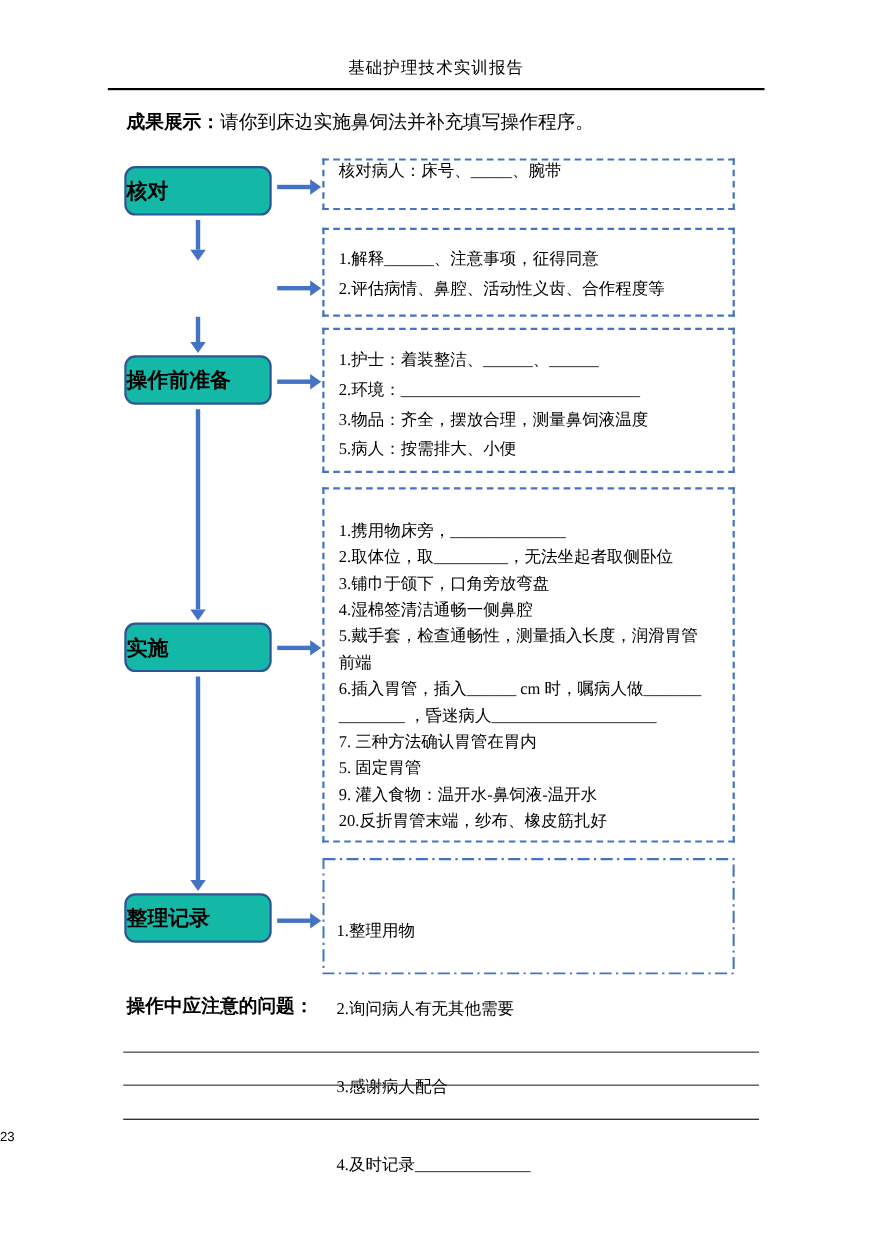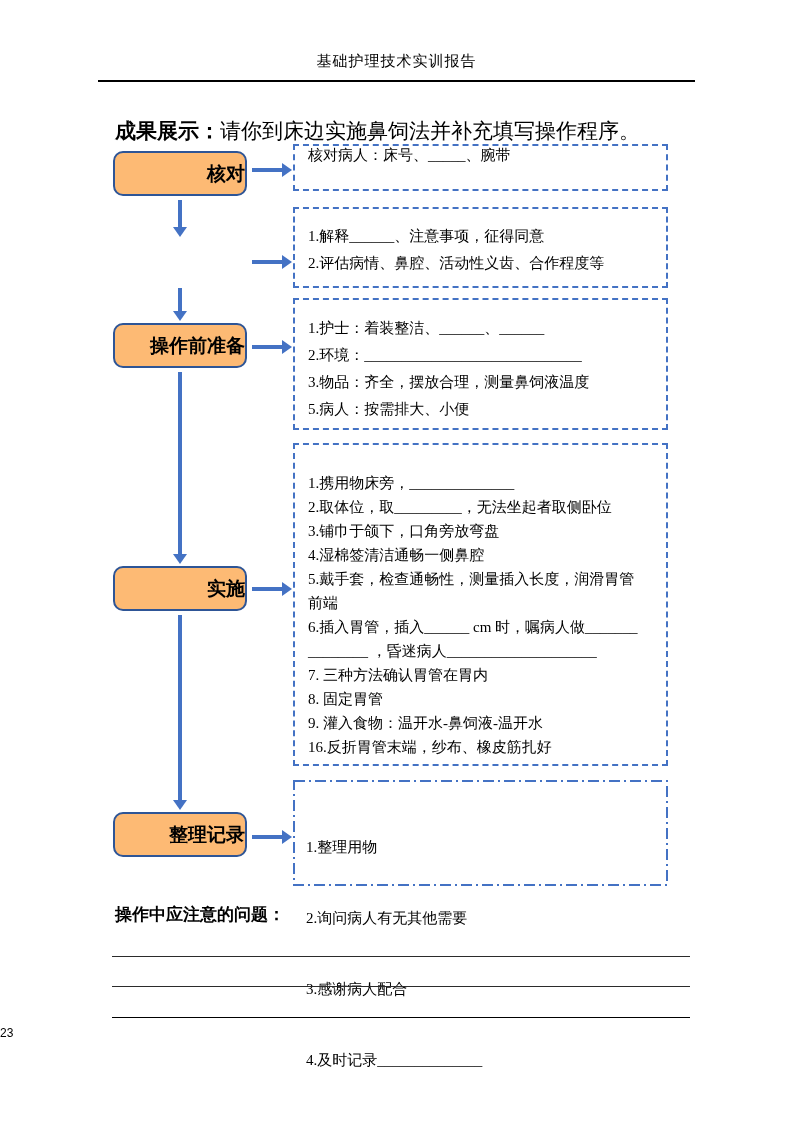--- a/index.html
+++ b/index.html
@@ -4,26 +4,26 @@
 <style>
   html,body{margin:0;padding:0;background:#ffffff;}
   .page{position:relative;width:793px;height:1122px;background:#ffffff;overflow:hidden;
         font-family:"Liberation Serif","DejaVu Serif",serif;color:#000;}
   
   .header-title{position:absolute;top:52px;left:0;width:100%;text-align:center;
                 font-size:15px;letter-spacing:1px;}
   .header-rule{position:absolute;top:80px;left:98px;width:597px;height:0;
                border-top:2px solid #000;}
   
-  .prompt{position:absolute;top:117px;left:115px;font-size:21px;white-space:nowrap;}
+  .prompt{position:absolute;top:99px;left:115px;font-size:17px;white-space:nowrap;}
   .prompt-label{font-family:"Liberation Sans","DejaVu Sans",sans-serif;font-weight:bold;}
   
   .stage-box{position:absolute;left:113px;width:134px;height:45px;box-sizing:border-box;
-             background:#fdba74;border:2.5px solid #2E5596;border-radius:10px;
-             display:flex;align-items:center;justify-content:flex-end;
+             background:#14b8a6;border:2.5px solid #2E5596;border-radius:10px;
+             display:flex;align-items:center;justify-content:flex-start;
              font-family:"Liberation Sans","DejaVu Sans",sans-serif;
              font-weight:bold;font-size:19px;}
   
   .v-arrow{position:absolute;left:173px;width:14px;display:flex;flex-direction:column;align-items:center;}
   .v-arrow .shaft{width:4px;flex:1;background:#4472C4;}
   .v-arrow .head{width:0;height:0;border-left:7px solid transparent;border-right:7px solid transparent;
                  border-top:10px solid #4472C4;}
   
   .h-arrow{position:absolute;left:252px;width:40px;height:14px;}
   .h-arrow .shaft{position:absolute;top:5px;left:0;right:8px;height:3.5px;background:#4472C4;}
@@ -136,23 +136,23 @@
   <div class="note-box nb-4">
     <div class="note-line">1.携用物床旁，______________</div>
     <div class="note-line">2.取体位，取_________，无法坐起者取侧卧位</div>
     <div class="note-line">3.铺巾于颌下，口角旁放弯盘</div>
     <div class="note-line">4.湿棉签清洁通畅一侧鼻腔</div>
     <div class="note-line">5.戴手套，检查通畅性，测量插入长度，润滑胃管</div>
     <div class="note-line">前端</div>
     <div class="note-line">6.插入胃管，插入______ cm 时，嘱病人做_______</div>
     <div class="note-line">________ ，昏迷病人____________________</div>
     <div class="note-line">7. 三种方法确认胃管在胃内</div>
-    <div class="note-line">8. 固定胃管</div>
+    <div class="note-line">5. 固定胃管</div>
     <div class="note-line">9. 灌入食物：温开水-鼻饲液-温开水</div>
-    <div class="note-line">16.反折胃管末端，纱布、橡皮筋扎好</div>
+    <div class="note-line">20.反折胃管末端，纱布、橡皮筋扎好</div>
   </div>
 
   <div class="note-box nb-5">
     <svg width="375" height="106">
       <rect x="1" y="1" width="373" height="104" fill="none" stroke="#4472C4" stroke-width="2" stroke-dasharray="11 4 2 4"></rect>
     </svg>
     <div class="content">
       <div class="note-line">1.整理用物</div>
       <div class="note-line">2.询问病人有无其他需要</div>
       <div class="note-line">3.感谢病人配合</div>

